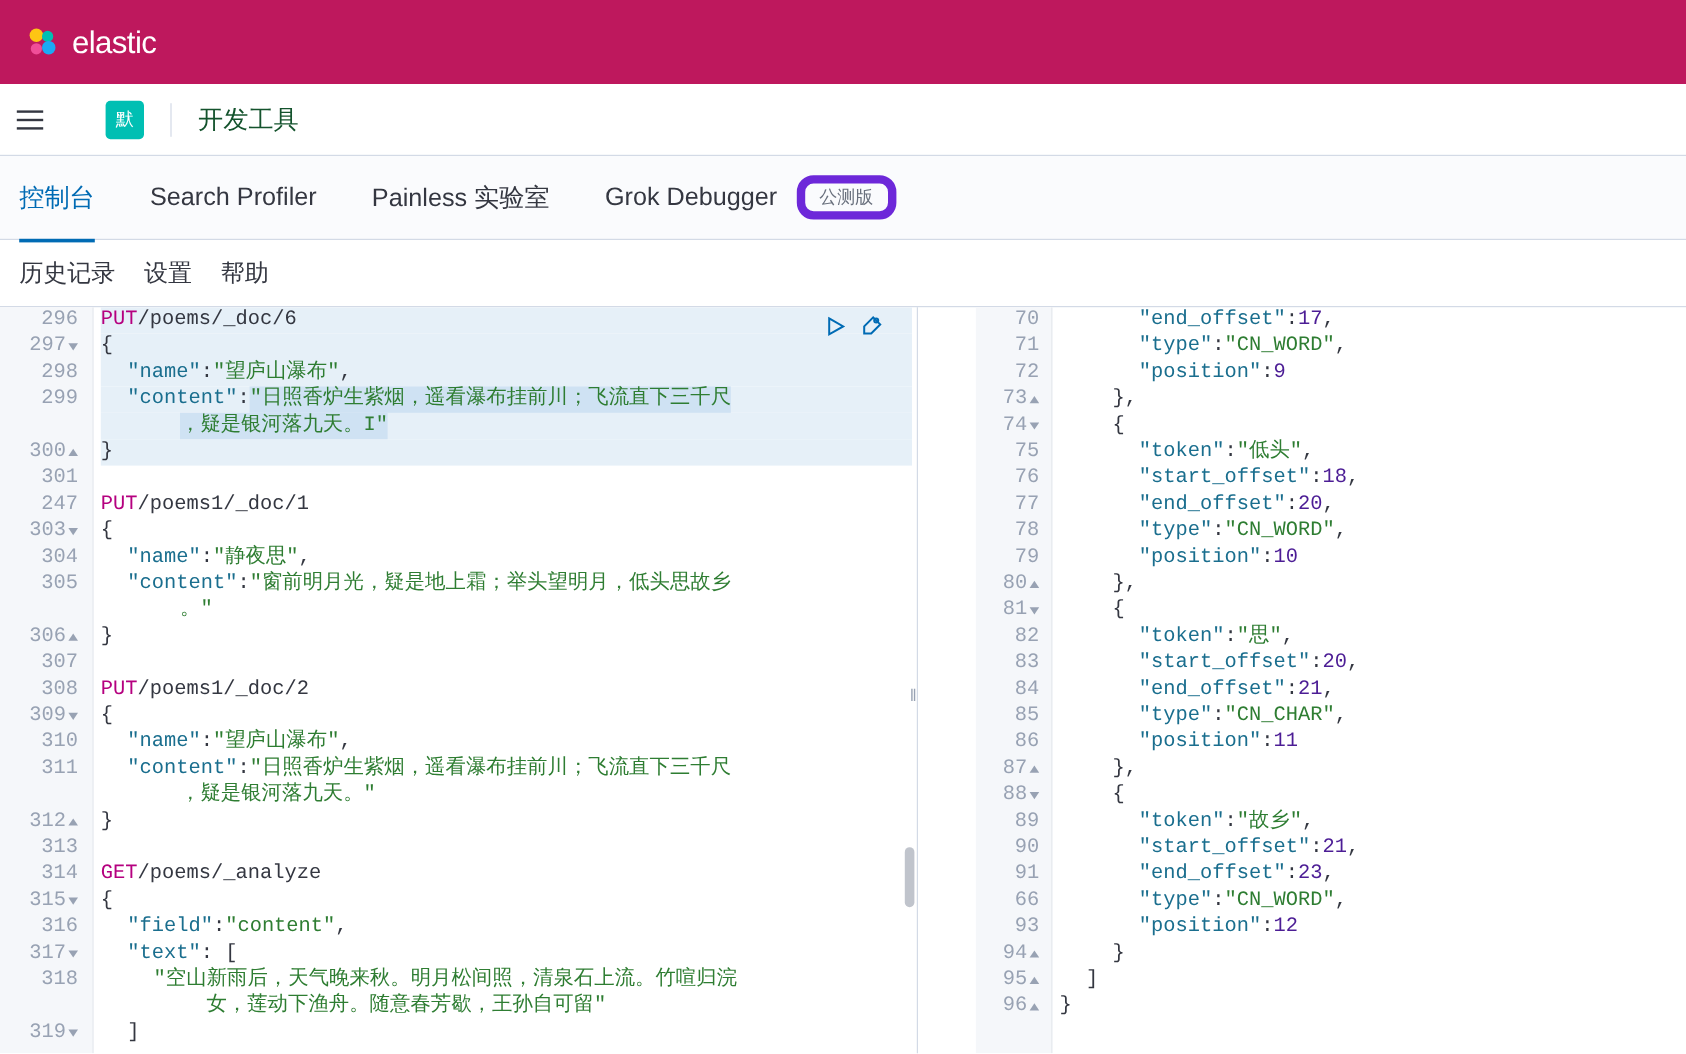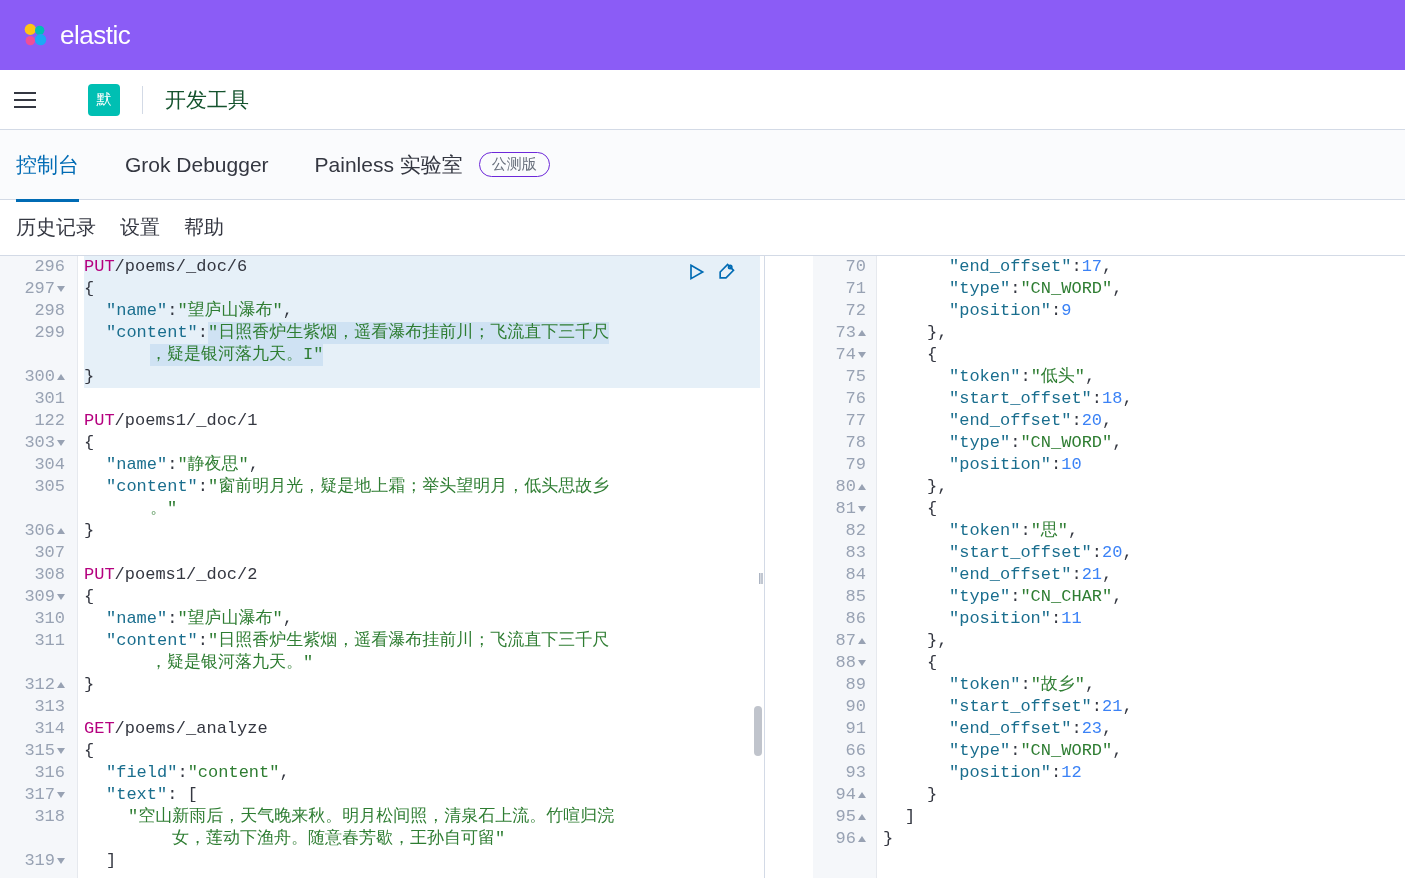--- a/index.html
+++ b/index.html
@@ -1,38 +1,38 @@
 <!DOCTYPE html>
 <html><head>
 <meta charset="utf-8">
 <style>
   * { box-sizing: border-box; margin: 0; padding: 0; }
   body { font-family: -apple-system, BlinkMacSystemFont, "Segoe UI", Helvetica, Arial, sans-serif; background: #fff; color: #343741; width: 1405px; height: 878px; overflow: hidden; }
   
-  .topbar { background: #8b5cf6; height: 70px; display: flex; align-items: center; padding: 0 20px; }
+  .topbar { background: #be185d; height: 70px; display: flex; align-items: center; padding: 0 20px; }
   .logo-wrap { display: flex; align-items: center; gap: 10px; }
   .logo-svg { width: 30px; height: 30px; }
   .brand { color: #fff; font-size: 26px; font-weight: 500; letter-spacing: -0.5px; }
   .top-search { margin-left: auto; margin-right: 140px; background: #2a2c33; border: 1px solid #3a3c43; border-radius: 6px; height: 40px; width: 570px; display: flex; align-items: center; padding: 0 14px; gap: 10px; }
   .top-search .mag { width: 16px; height: 16px; stroke: #98a2b3; fill: none; }
   .top-search input { background: transparent; border: none; outline: none; color: #98a2b3; font-size: 18px; flex: 1; }
   .top-search input::placeholder { color: #98a2b3; }
   
   .subbar { height: 60px; border-bottom: 1px solid #d3dae6; display: flex; align-items: center; padding: 0 14px; gap: 30px; }
   .hamburger { width: 22px; height: 16px; display: flex; flex-direction: column; justify-content: space-between; cursor: pointer; }
   .hamburger span { height: 2px; background: #343741; }
   .space-badge { background: #00bfb3; color: #fff; width: 32px; height: 32px; border-radius: 4px; display: flex; align-items: center; justify-content: center; font-size: 15px; margin-left: 22px; }
   .space-sep { width: 1px; height: 28px; background: #d3dae6; margin: 0 -8px 0 -8px; }
   .page-title { font-size: 21px; color: #14532d; }
   
   .tabsbar { height: 70px; border-bottom: 1px solid #d3dae6; display: flex; align-items: center; padding: 0 16px; gap: 46px; background: #fafbfd; }
   .tab { font-size: 21px; color: #343741; padding: 22px 0; cursor: pointer; position: relative; }
   .tab.active { color: #006bb4; }
   .tab.active::after { content: ""; position: absolute; left: 0; right: 0; bottom: -1px; height: 3px; background: #006bb4; }
-  .beta-badge { border: 1px solid #6d28d9; border-radius: 14px; padding: 2px 12px; font-size: 15px; color: #69707d; margin-left: -30px; }
+  .beta-badge { border: 7px solid #6d28d9; border-radius: 14px; padding: 2px 12px; font-size: 15px; color: #69707d; margin-left: -30px; }
   
   .linksbar { height: 56px; display: flex; align-items: center; padding: 0 16px; gap: 24px; border-bottom: 1px solid #d3dae6; }
   .linksbar a { font-size: 20px; color: #343741; text-decoration: none; cursor: pointer; }
   
   .workspace { display: flex; height: calc(878px - 70px - 60px - 70px - 56px); position: relative; gap: 48px; }
   .pane { position: relative; overflow: hidden; font-family: Menlo, Monaco, "Courier New", monospace; font-size: 17px; line-height: 22px; }
   .pane-left { flex: 0 0 765px; border-right: 1px solid #d3dae6; }
   .pane-right { flex: 1; }
   .gutter { position: absolute; left: 0; top: 0; bottom: 0; background: #f5f7fa; border-right: 1px solid #e6e9ee; text-align: right; color: #98a2b3; }
   .pane-left .gutter { width: 78px; padding-right: 12px; }
@@ -41,21 +41,21 @@
   .pane-left .code { left: 78px; }
   .pane-right .code { left: 64px; }
   .row { height: 22px; white-space: nowrap; display: flex; align-items: center; }
   .fold { display: inline-block; width: 0; height: 0; margin-left: 2px; border-left: 4px solid transparent; border-right: 4px solid transparent; }
   .fold.down { border-top: 6px solid #98a2b3; }
   .fold.up { border-bottom: 6px solid #98a2b3; }
   .method { color: #b5007f; font-weight: 500; }
   .path { color: #343741; }
   .key { color: #1a6e8e; }
   .str { color: #2e7d32; }
-  .num { color: #3b82f6; }
+  .num { color: #4c1d95; }
   .punc { color: #343741; }
   .indent { display: inline-block; }
   .i1 { width: 22px; } .i2 { width: 44px; } .i3 { width: 66px; } .i4 { width: 88px; }
   .hl-row { background: #e6f0f8; }
   .hl-text { background: #cfe2f3; }
   .actions { position: absolute; top: 6px; right: 28px; display: flex; gap: 10px; }
   .actions svg { width: 20px; height: 20px; stroke: #006bb4; fill: none; stroke-width: 2; }
   .scroll-thumb { position: absolute; right: 2px; width: 8px; background: #c0c4cc; border-radius: 4px; }
   .splitter-handle { position: absolute; left: 756px; top: 310px; width: 10px; height: 26px; display: flex; gap: 2px; align-items: center; justify-content: center; color: #98a2b3; font-size: 14px; }
 </style>
@@ -80,42 +80,43 @@
       <span></span>
       <span></span>
     </div>
   <div class="space-badge">默</div>
   <div class="space-sep"></div>
   <div class="page-title">开发工具</div>
 </div>
 
 <div class="tabsbar">
   <div class="tab active">控制台</div>
+  <div class="tab">Search Profiler</div>
+  <div class="tab">Painless 实验室</div>
   <div class="tab">Grok Debugger</div>
-  <div class="tab">Painless 实验室</div>
   <span class="beta-badge">公测版</span>
 </div>
 
 <div class="linksbar">
   <a>历史记录</a>
   <a>设置</a>
   <a>帮助</a>
 </div>
 
 <div class="workspace">
   <div class="pane pane-left">
     <div class="gutter" id="left-gutter">
         <div class="row" style="justify-content: flex-end;">296</div>
         <div class="row" style="justify-content: flex-end;">297<span class="fold down"></span></div>
         <div class="row" style="justify-content: flex-end;">298</div>
         <div class="row" style="justify-content: flex-end;">299</div>
         <div class="row" style="justify-content: flex-end;"></div>
         <div class="row" style="justify-content: flex-end; padding-left: 20px;">300<span class="fold up"></span></div>
         <div class="row" style="justify-content: flex-end;">301</div>
-        <div class="row" style="justify-content: flex-end;">122</div>
+        <div class="row" style="justify-content: flex-end;">247</div>
         <div class="row" style="justify-content: flex-end;">303<span class="fold down"></span></div>
         <div class="row" style="justify-content: flex-end;">304</div>
         <div class="row" style="justify-content: flex-end;">305</div>
         <div class="row" style="justify-content: flex-end;"></div>
         <div class="row" style="justify-content: flex-end;">306<span class="fold up"></span></div>
         <div class="row" style="justify-content: flex-end;">307</div>
         <div class="row" style="justify-content: flex-end;">308</div>
         <div class="row" style="justify-content: flex-end;">309<span class="fold down"></span></div>
         <div class="row" style="justify-content: flex-end;">310</div>
         <div class="row" style="justify-content: flex-end;">311</div>

